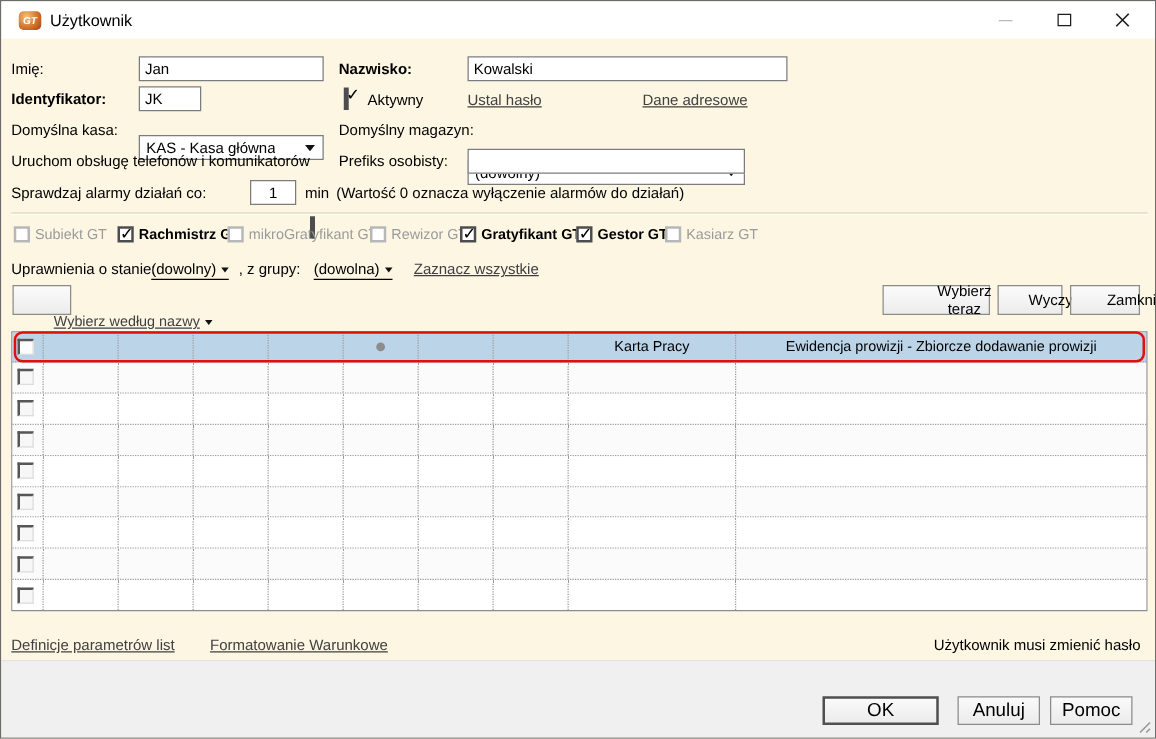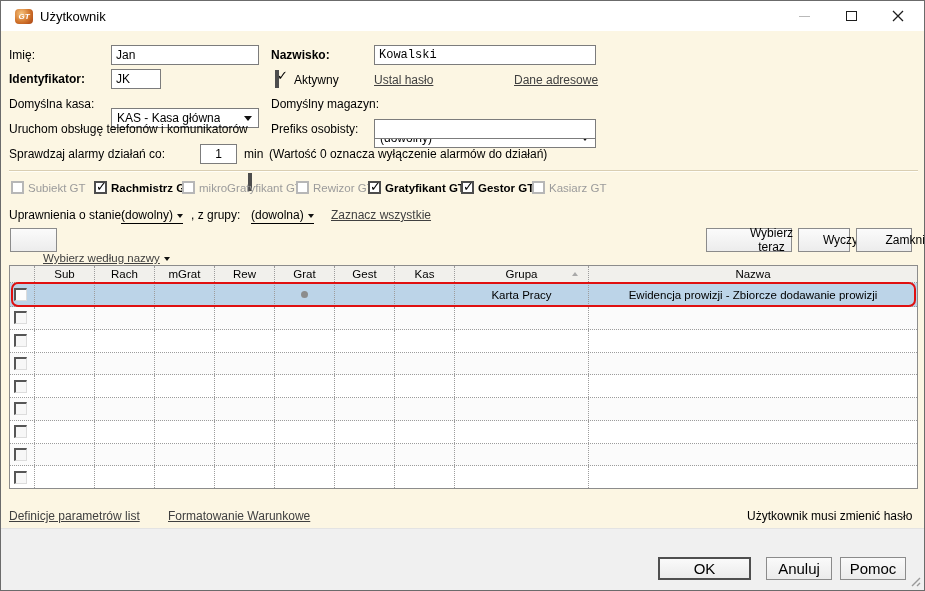--- a/index.html
+++ b/index.html
@@ -106,21 +106,21 @@
       </svg>
     </div>
   </div>
 
   <div class="dialog-body">
 
     
     <span class="abs lbl" style="left:8px; top:17px;">Imię:</span>
     <input class="abs tinput" style="left: 110px; top: 14px; width: 148px; height: 20px;" value="Jan">
     <span class="abs lbl b" style="left:270px; top:17px;">Nazwisko:</span>
-    <input class="abs tinput" style="left: 373px; top: 14px; width: 222px; height: 20px; font-family: Liberation Mono, monospace;" value="Kowalski">
+    <input class="abs tinput" style="left: 373px; top: 14px; width: 256px; height: 20px;" value="Kowalski">
 
     
     <span class="abs lbl b" style="left:8px; top:41px;">Identyfikator:</span>
     <input class="abs tinput" style="left: 110px; top: 38px; width: 50px; height: 20px;" value="JK">
     <span class="abs cb checked" style="left:274px; top:41px;"></span>
     <span class="abs lbl" style="left:293px; top:42px;">Aktywny</span>
     <span class="abs link" style="left:373px; top:42px;">Ustal hasło</span>
     <span class="abs link" style="left:513px; top:42px;">Dane adresowe</span>
 
     
@@ -197,35 +197,20 @@
       <span class="val">Ewidencja prowizji - Zbiorcze dodawanie prowizji</span>
       <span class="arrow-down"></span>
     </div>
     <button class="abs toolbtn" style="left:705px; top:197px; width:86px; height:24px;">Wybierz teraz</button>
     <button class="abs toolbtn" style="left:797px; top:197px; width:52px; height:24px;">Wyczyść</button>
     <button class="abs toolbtn" style="left:855px; top:197px; width:56px; height:24px;">Zamknij</button>
     <span class="abs link" style="left:42px; top:221px; font-size:11.5px;"><span>Wybierz według nazwy</span><span class="mini-arrow"></span></span>
 
     
     <div class="grid">
-      <div class="ghead">
-        <div class="gh c0"></div>
-        <div class="gh cm">Sub</div>
-        <div class="gh cm">Rach</div>
-        <div class="gh cm">mGrat</div>
-        <div class="gh cm">Rew</div>
-        <div class="gh cm">Grat</div>
-        <div class="gh cm">Gest</div>
-        <div class="gh cm">Kas</div>
-        <div class="gh c8">
-            <span>Grupa</span>
-            <span class="sort-asc"></span>
-          </div>
-        <div class="gh c9">Nazwa</div>
-      </div>
 
       <div class="sel-row">
         <div class="gc c0">
             <span class="row-cb"></span>
           </div>
         <div class="gc cm"></div>
         <div class="gc cm"></div>
         <div class="gc cm"></div>
         <div class="gc cm"></div>
         <div class="gc cm">

